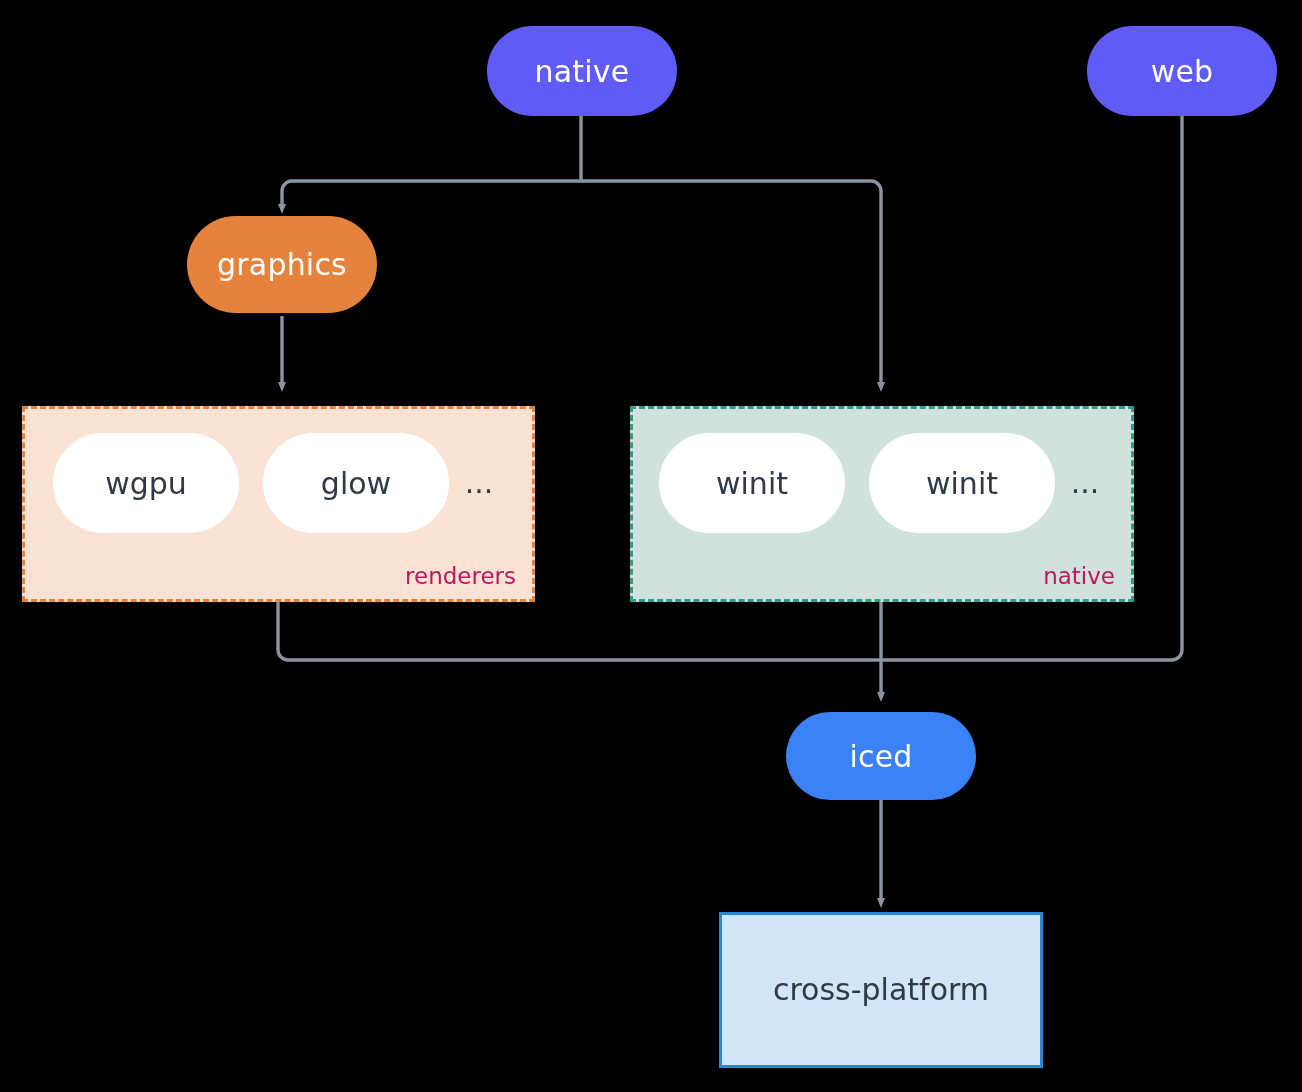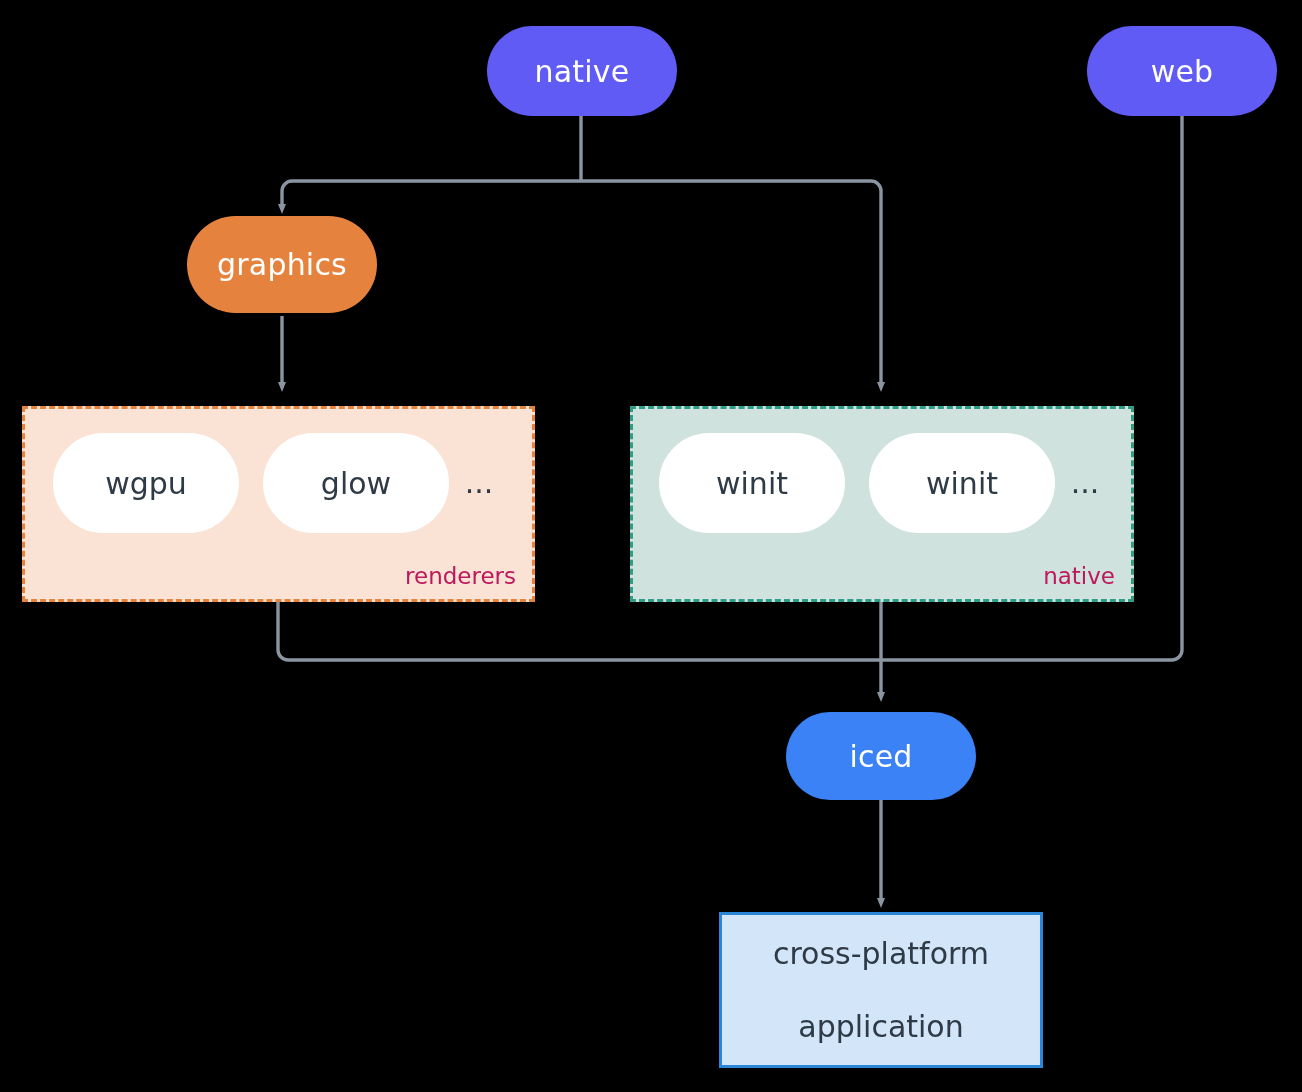--- a/index.html
+++ b/index.html
@@ -173,16 +173,15 @@
     </div>
     <div class="group-label">native</div>
   </div>
 
   <div class="node pill pill-blue" style="left:786px; top:712px; width:190px; height:88px;">
     <span>iced</span>
   </div>
 
   <div class="node rect-node" style="left:719px; top:912px; width:324px; height:156px;gap:23px;">
     <span>cross-platform</span>
-    <span>application</span>
   </div>
 
 </div>
 
 </body></html>

